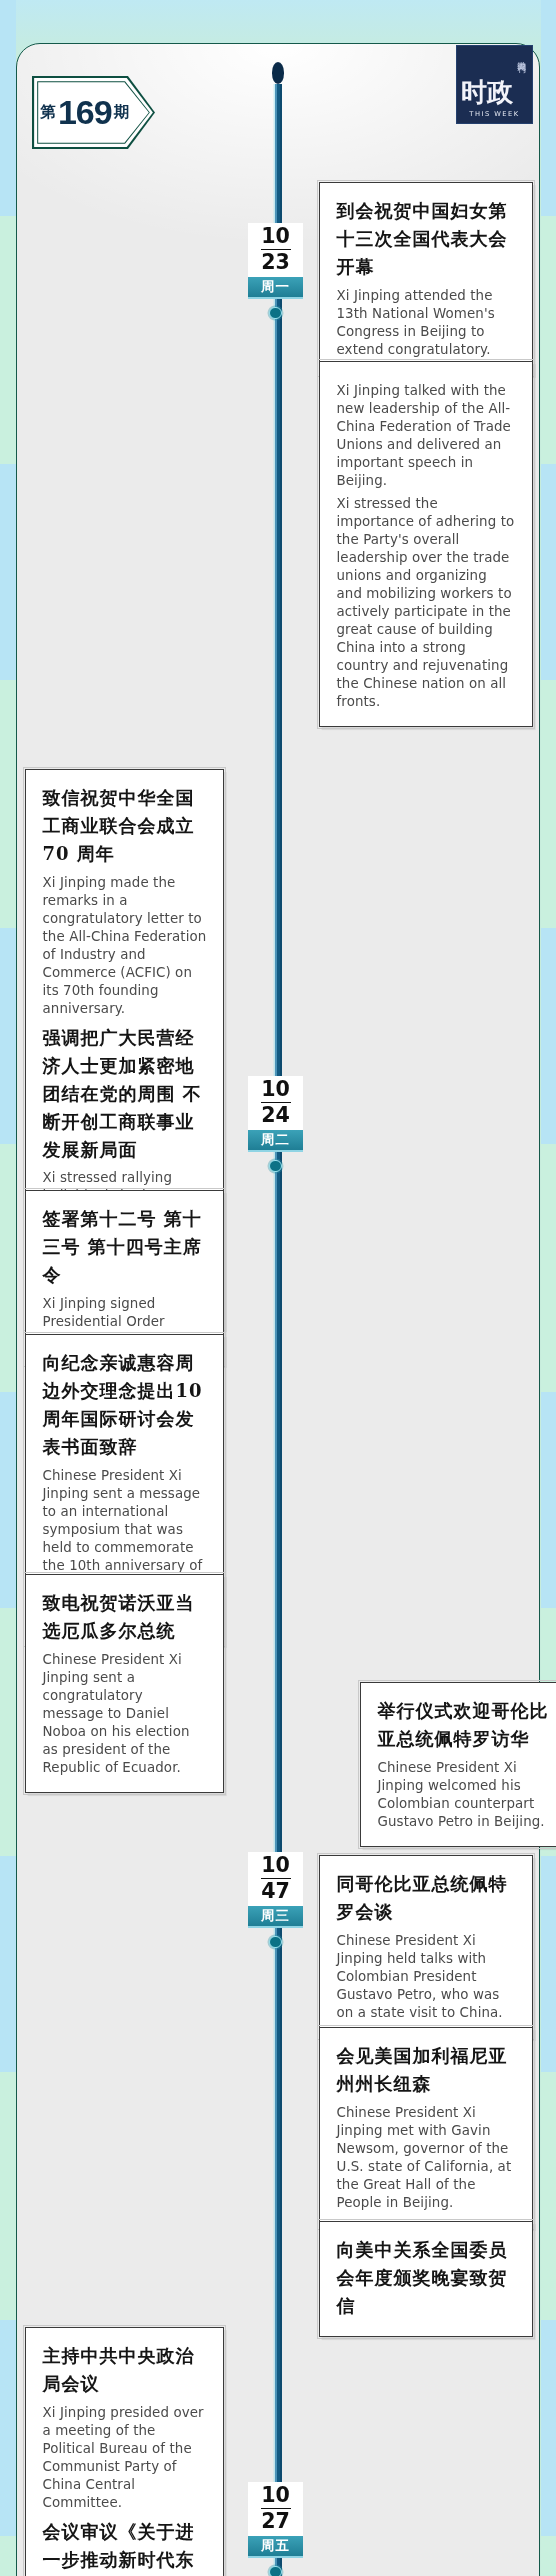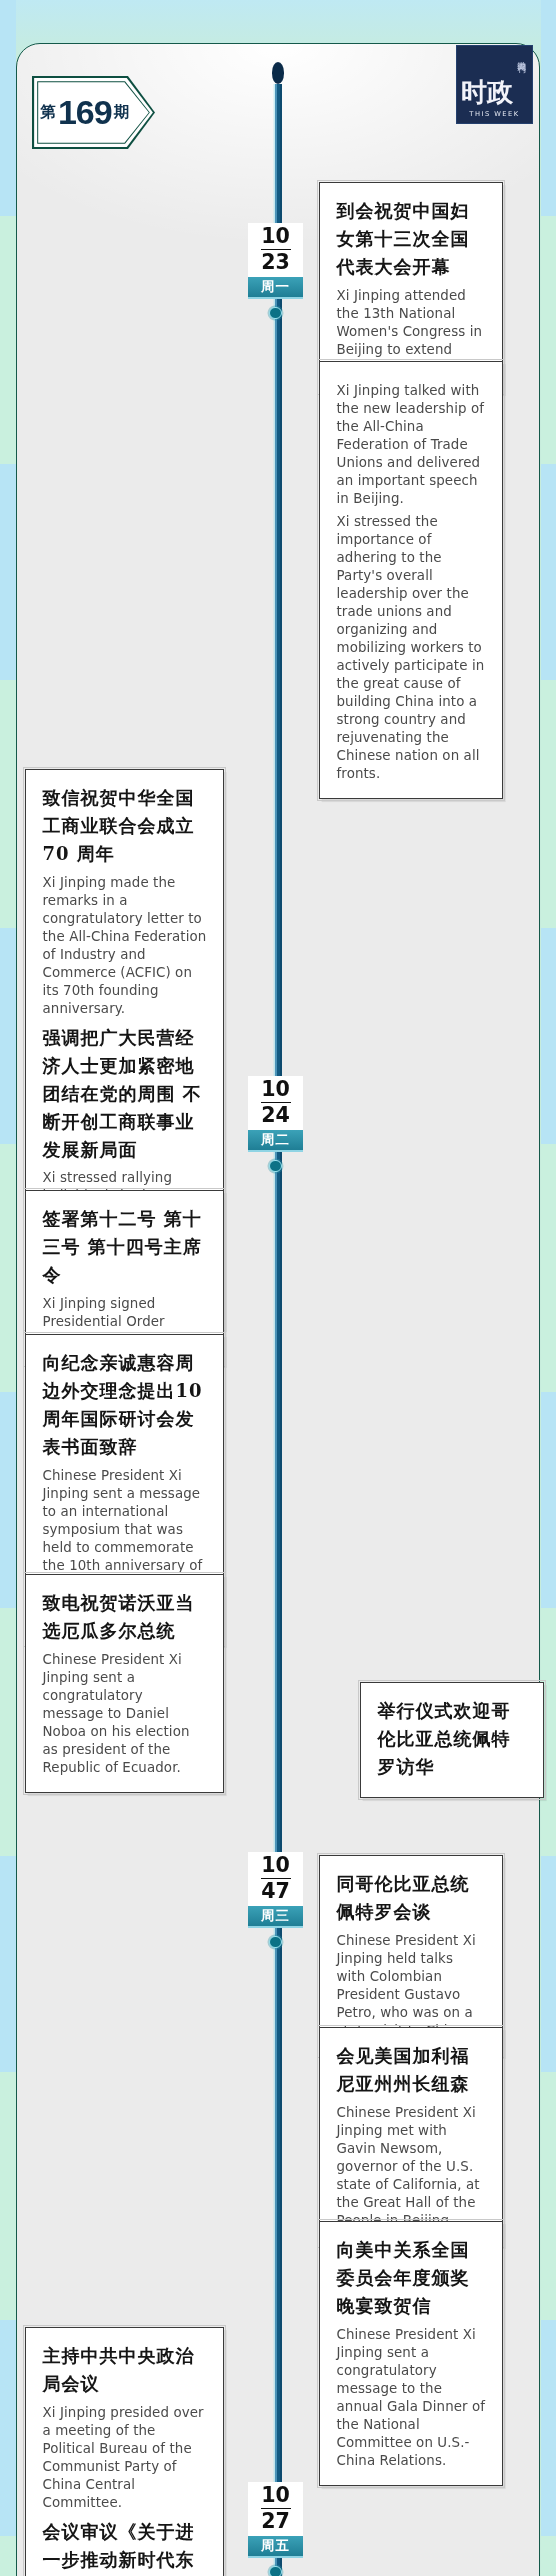--- a/index.html
+++ b/index.html
@@ -47,21 +47,21 @@
         color:#ffffff;font-size:13.4px;font-weight:700;line-height:19.6px;letter-spacing:1px;}
   .m-dot{width:10.3px;height:10.3px;border-radius:50%;background:#0c7286;border:1.5px solid #9be2ef;
         box-shadow:0 0 0 1.5px rgba(40,150,170,.35);margin:8.2px auto 0;}
 
   
   .card{position:absolute;z-index:3;background:#ffffff;border:1px solid #3a3a3a;
         outline:0.5px solid #c9c9c9;outline-offset:1.5px;
         box-shadow:2.6px 3.1px 0 rgba(0,0,0,.08);
         padding:14.4px 16.5px 15.5px;box-sizing:border-box;}
   .card.left{left:25px;width:199px;}
-  .card.right{left:319px;width:184px;}
+  .card.right{left:319px;width:214px;}
   .zh{font-family:"DejaVu Serif","Liberation Serif",serif;font-weight:700;color:#151515;
         font-size:18px;line-height:28px;letter-spacing:1px;}
   .en{font-size:13.4px;line-height:18px;color:#4a4a4a;margin-top:5.2px;letter-spacing:0.1px;}
   .en + .zh{margin-top:6.2px;}
 </style>
 </head>
 <body>
 
 <div class="page">
   <div class="edge-strip edge-left"></div>
@@ -125,21 +125,21 @@
           <div class="m-div"></div>
           <div class="m-day">27</div>
         </div>
         <div class="m-band">周五</div>
         <div class="m-dot"></div>
       </div>
     </div>
   <div id="cards">
       <div class="card right" style="top: 182px;">
         <div class="zh">到会祝贺中国妇女第十三次全国代表大会开幕</div>
-        <div class="en">Xi Jinping attended the 13th National Women's Congress in Beijing to extend congratulations.</div>
+        <div class="en">Xi Jinping attended the 13th National Women's Congress in Beijing to extend congratulatory.</div>
       </div>
       <div class="card right" style="top: 361px;">
         <div class="en">Xi Jinping talked with the new leadership of the All-China Federation of Trade Unions and delivered an important speech in Beijing.</div>
         <div class="en">Xi stressed the importance of adhering to the Party's overall leadership over the trade unions and organizing and mobilizing workers to actively participate in the great cause of building China into a strong country and rejuvenating the Chinese nation on all fronts.</div>
       </div>
       <div class="card left" style="top: 769px;">
         <div class="zh">致信祝贺中华全国工商业联合会成立 70 周年</div>
         <div class="en">Xi Jinping made the remarks in a congratulatory letter to the All-China Federation of Industry and Commerce (ACFIC) on its 70th founding anniversary.</div>
         <div class="zh">强调把广大民营经济人士更加紧密地团结在党的周围 不断开创工商联事业发展新局面</div>
         <div class="en">Xi stressed rallying individuals in the private sector around the Party more closely and breaking new ground in the work of federations of industry and commerce.</div>
@@ -151,32 +151,32 @@
       <div class="card left" style="top: 1334px;">
         <div class="zh">向纪念亲诚惠容周边外交理念提出10周年国际研讨会发表书面致辞</div>
         <div class="en">Chinese President Xi Jinping sent a message to an international symposium that was held to commemorate the 10th anniversary of the principle in China's neighborhood diplomacy.</div>
       </div>
       <div class="card left" style="top: 1574px;">
         <div class="zh">致电祝贺诺沃亚当选厄瓜多尔总统</div>
         <div class="en">Chinese President Xi Jinping sent a congratulatory message to Daniel Noboa on his election as president of the Republic of Ecuador.</div>
       </div>
       <div class="card right" style="top: 1682px; margin-left: 41px;">
         <div class="zh">举行仪式欢迎哥伦比亚总统佩特罗访华</div>
+        <div class="en">Chinese President Xi Jinping welcomed his Colombian counterpart Gustavo Petro in Beijing.</div>
       </div>
       <div class="card right" style="top: 1855px;">
         <div class="zh">同哥伦比亚总统佩特罗会谈</div>
         <div class="en">Chinese President Xi Jinping held talks with Colombian President Gustavo Petro, who was on a state visit to China.</div>
       </div>
       <div class="card right" style="top: 2027px;">
         <div class="zh">会见美国加利福尼亚州州长纽森</div>
         <div class="en">Chinese President Xi Jinping met with Gavin Newsom, governor of the U.S. state of California, at the Great Hall of the People in Beijing.</div>
       </div>
       <div class="card right" style="top: 2221px;">
         <div class="zh">向美中关系全国委员会年度颁奖晚宴致贺信</div>
-        <div class="en">Chinese President Xi Jinping sent a congratulatory message to the annual Gala Dinner of the National Committee on U.S.-China Relations.</div>
       </div>
       <div class="card left" style="top: 2327px;">
         <div class="zh">主持中共中央政治局会议</div>
         <div class="en">Xi Jinping presided over a meeting of the Political Bureau of the Communist Party of China Central Committee.</div>
         <div class="zh">会议审议《关于进一步推动新时代东北全面振兴取得新突破若干政策措施的意见》</div>
       </div>
     </div>
 
   <div id="fbadges"></div>
 </div>

